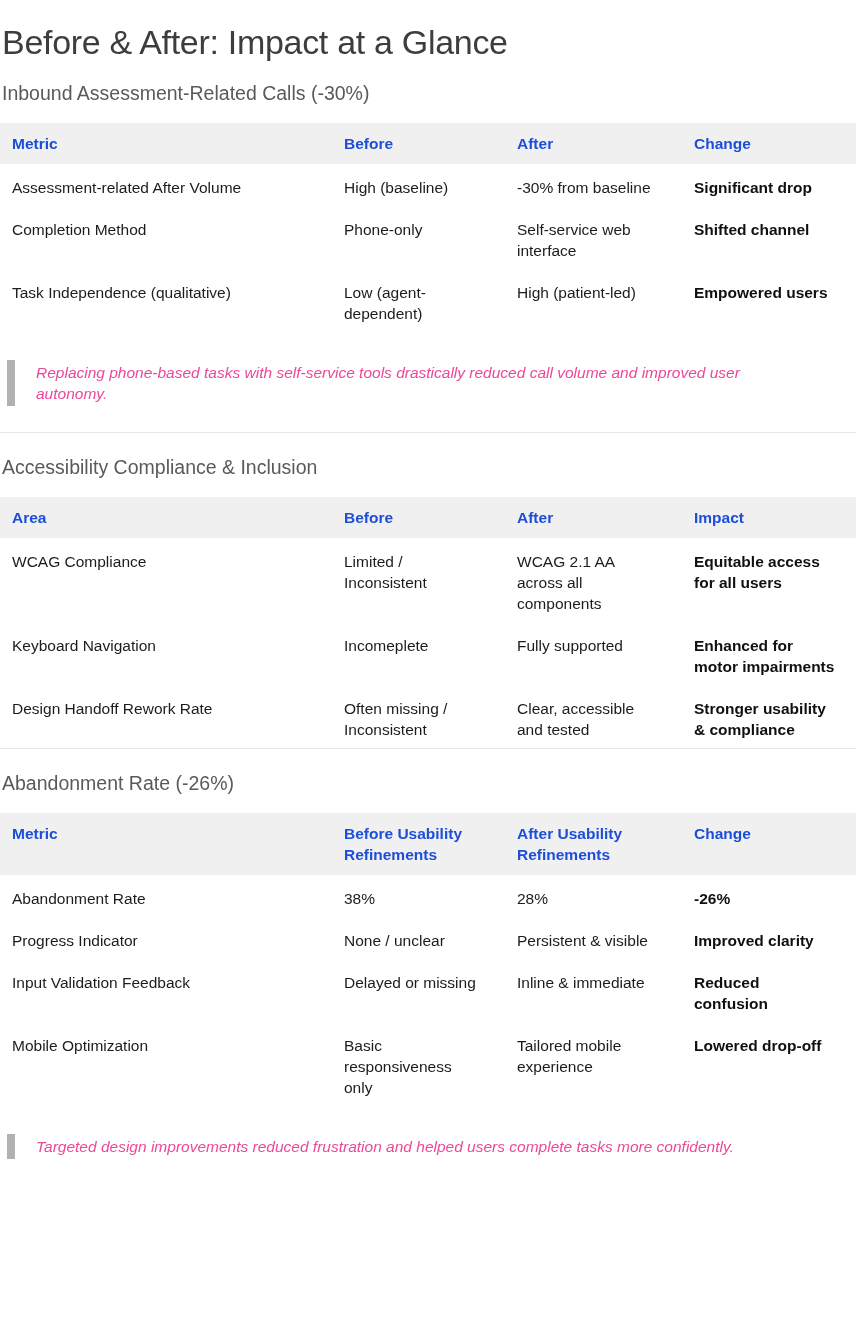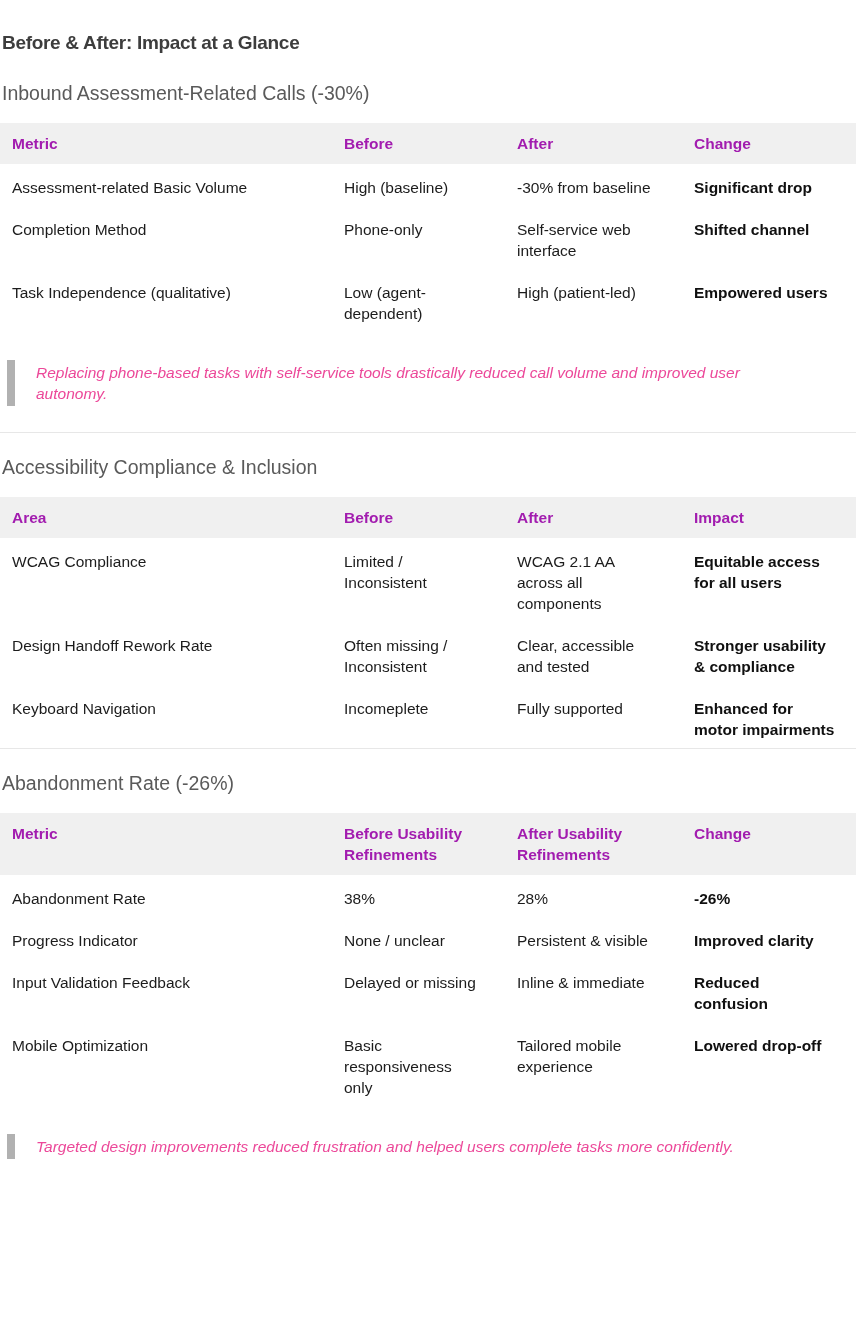--- a/index.html
+++ b/index.html
@@ -17,22 +17,22 @@
     background: #ffffff;
     font-family: "Liberation Sans", "DejaVu Sans", sans-serif;
     color: var(--text-color);
   }
   main {
     width: 856px;
     padding-top: 26px;
     overflow: hidden;
   }
   h1 {
-    font-size: 19px;
-    font-weight: 700;
+    font-size: 34px;
+    font-weight: 400;
     letter-spacing: -0.3px;
     color: var(--title-color);
     margin: 0 0 0 2px;
     line-height: 33px;
   }
   h2 {
     font-size: 19.5px;
     font-weight: 400;
     color: var(--heading-color);
     margin: 23px 0 18px 2px;
@@ -45,21 +45,21 @@
     font-size: 15.5px;
   }
   col.c1 { width: 332px; }
   col.c2 { width: 173px; }
   col.c3 { width: 177px; }
   col.c4 { width: 174px; }
   th {
     background: var(--header-bg);
     text-align: left;
     font-weight: 700;
-    color: #a21caf;
+    color: #1d4ed8;
     padding: 10px 24px 10px 12px;
     vertical-align: top;
     line-height: 21px;
   }
   th:last-child { padding-right: 9px; }
   td {
     padding: 13px 24px 8px 12px;
     vertical-align: top;
     line-height: 21px;
   }
@@ -101,21 +101,21 @@
       <thead>
         <tr>
               <th>Metric</th>
               <th>Before</th>
               <th>After</th>
               <th>Change</th>
             </tr>
       </thead>
       <tbody>
             <tr>
-              <td>Assessment-related Basic Volume</td>
+              <td>Assessment-related After Volume</td>
               <td>High (baseline)</td>
               <td>-30% from baseline</td>
               <td>Significant drop</td>
             </tr>
             <tr>
               <td>Completion Method</td>
               <td>Phone-only</td>
               <td>Self-service web interface</td>
               <td>Shifted channel</td>
             </tr>
@@ -150,30 +150,30 @@
             </tr>
       </thead>
       <tbody>
             <tr>
               <td>WCAG Compliance</td>
               <td>Limited / Inconsistent</td>
               <td>WCAG 2.1 AA across all components</td>
               <td>Equitable access for all users</td>
             </tr>
             <tr>
+              <td>Keyboard Navigation</td>
+              <td>Incomeplete</td>
+              <td>Fully supported</td>
+              <td>Enhanced for motor impairments</td>
+            </tr>
+            <tr>
               <td>Design Handoff Rework Rate</td>
               <td>Often missing / Inconsistent</td>
               <td>Clear, accessible and tested</td>
               <td>Stronger usability &amp; compliance</td>
-            </tr>
-            <tr>
-              <td>Keyboard Navigation</td>
-              <td>Incomeplete</td>
-              <td>Fully supported</td>
-              <td>Enhanced for motor impairments</td>
             </tr>
           </tbody>
     </table>
   </section>
 <hr class="section-divider">
   <section>
     <h2>Abandonment Rate (-26%)</h2>
     <table>
       <colgroup>
         <col class="c1">

